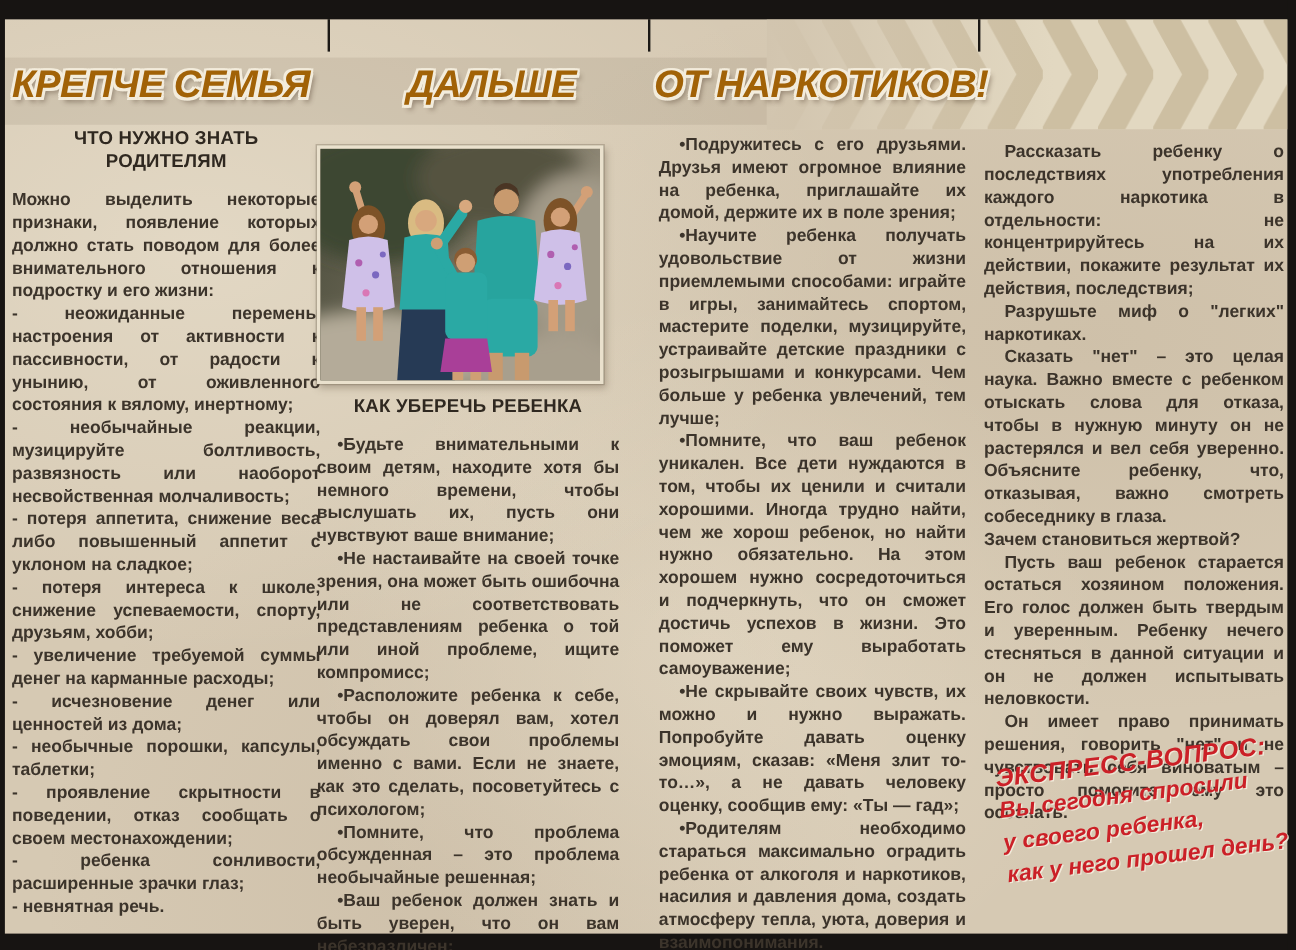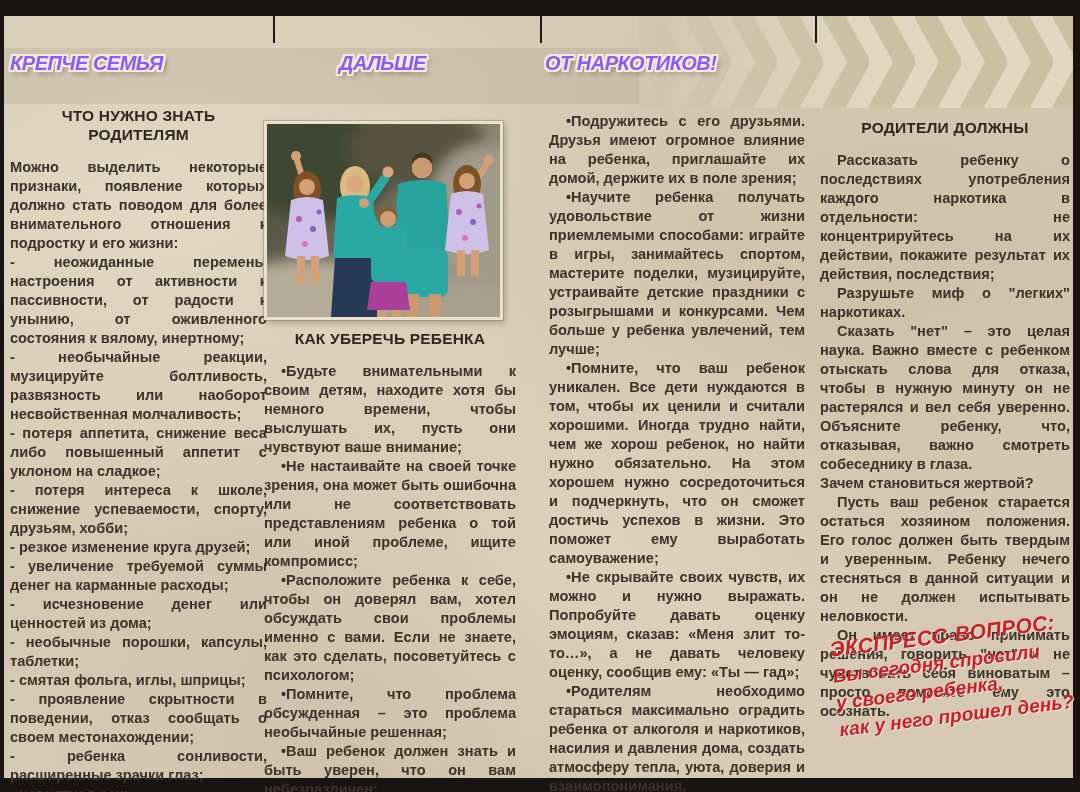--- a/index.html
+++ b/index.html
@@ -31,22 +31,22 @@
   }
   
   .bar-top{position:absolute;left:0;top:0;width:1080px;height:16px;background:#171412;}
   .bar-bottom{position:absolute;left:0;top:779px;width:1080px;height:13px;background:#171412;}
   .edge-left{position:absolute;left:0;top:0;width:4px;height:792px;background:linear-gradient(to bottom,#171412 60%,rgba(23,20,18,.55));}
   .edge-right{position:absolute;right:0;top:0;width:7px;height:792px;background:#171412;}
   .fold-mark{position:absolute;top:16px;width:2px;height:27px;background:#1b1815;}
   
   .big-title{
     position:absolute;top:52px;
-    font-size:20px;font-weight:800;font-style:italic;letter-spacing:-.5px;
-    color:#8b5cf6;white-space:nowrap;
+    font-size:32px;font-weight:800;font-style:italic;letter-spacing:-.5px;
+    color:#a16207;white-space:nowrap;
     text-shadow:
       -2px -2px 0 #f3ecdc, 2px -2px 0 #f3ecdc, -2px 2px 0 #f3ecdc, 2px 2px 0 #f3ecdc,
       0 -2px 0 #f3ecdc, 0 2px 0 #f3ecdc, -2px 0 0 #f3ecdc, 2px 0 0 #f3ecdc,
       3px 4px 4px rgba(70,50,35,.45);
   }
   #title1{left:10px;}
   #title2{left:339px;font-style:italic;}
   #title3{left:545px;}
   
   .col{position:absolute;color:#3c342b;font-size:14.6px;line-height:19px;text-align:justify;}
@@ -109,25 +109,23 @@
 <div class="big-title" id="title2">ДАЛЬШЕ</div>
 <div class="big-title" id="title3">ОТ НАРКОТИКОВ!</div>
 
 <div class="col" id="col1">
   <h2>ЧТО НУЖНО ЗНАТЬ РОДИТЕЛЯМ</h2>
   <p>Можно выделить некоторые признаки, появление которых должно стать поводом для более внимательного отношения к подростку и его жизни:</p>
   <p>- неожиданные перемены настроения от активности к пассивности, от радости к унынию, от оживленного состояния к вялому, инертному;</p>
   <p>- необычайные реакции, музицируйте болтливость, развязность или наоборот несвойственная молчаливость;</p>
   <p>- потеря аппетита, снижение веса либо повышенный аппетит с уклоном на сладкое;</p>
   <p>- потеря интереса к школе, снижение успеваемости, спорту, друзьям, хобби;</p>
-  <p>- резкое изменение круга друзей;</p>
   <p>- увеличение требуемой суммы денег на карманные расходы;</p>
   <p>- исчезновение денег или ценностей из дома;</p>
   <p>- необычные порошки, капсулы, таблетки;</p>
-  <p>- смятая фольга, иглы, шприцы;</p>
   <p>- проявление скрытности в поведении, отказ сообщать о своем местонахождении;</p>
   <p>- ребенка сонливости, расширенные зрачки глаз;</p>
   <p>- невнятная речь.</p>
 </div>
 
 <div class="col" id="col2">
   <div class="photo">
     <svg viewBox="0 0 233 193" preserveAspectRatio="none">
       <defs>
         <linearGradient id="bgG" x1="0" y1="0" x2="1" y2="0.4">
@@ -217,21 +215,20 @@
 
 <div class="col" id="col3">
   <p class="indent">•Подружитесь с его друзьями. Друзья имеют огромное влияние на ребенка, приглашайте их домой, держите их в поле зрения;</p>
   <p class="indent">•Научите ребенка получать удовольствие от жизни приемлемыми способами: играйте в игры, занимайтесь спортом, мастерите поделки, музицируйте, устраивайте детские праздники с розыгрышами и конкурсами. Чем больше у ребенка увлечений, тем лучше;</p>
   <p class="indent">•Помните, что ваш ребенок уникален. Все дети нуждаются в том, чтобы их ценили и считали хорошими. Иногда трудно найти, чем же хорош ребенок, но найти нужно обязательно. На этом хорошем нужно сосредоточиться и подчеркнуть, что он сможет достичь успехов в жизни. Это поможет ему выработать самоуважение;</p>
   <p class="indent">•Не скрывайте своих чувств, их можно и нужно выражать. Попробуйте давать оценку эмоциям, сказав: «Меня злит то-то…», а не давать человеку оценку, сообщив ему: «Ты — гад»;</p>
   <p class="indent">•Родителям необходимо стараться максимально оградить ребенка от алкоголя и наркотиков, насилия и давления дома, создать атмосферу тепла, уюта, доверия и взаимопонимания.</p>
 </div>
 
 <div class="col" id="col4">
-  <h2>РОДИТЕЛИ ДОЛЖНЫ</h2>
   <p class="indent">Рассказать ребенку о последствиях употребления каждого наркотика в отдельности: не концентрируйтесь на их действии, покажите результат их действия, последствия;</p>
   <p class="indent">Разрушьте миф о "легких" наркотиках.</p>
   <p class="indent">Сказать "нет" – это целая наука. Важно вместе с ребенком отыскать слова для отказа, чтобы в нужную минуту он не растерялся и вел себя уверенно. Объясните ребенку, что, отказывая, важно смотреть собеседнику в глаза.</p>
   <p>Зачем становиться жертвой?</p>
   <p class="indent">Пусть ваш ребенок старается остаться хозяином положения. Его голос должен быть твердым и уверенным. Ребенку нечего стесняться в данной ситуации и он не должен испытывать неловкости.</p>
   <p class="indent">Он имеет право принимать решения, говорить "нет" и не чувствовать себя виноватым – просто помогите ему это осознать.</p>
 </div>
 
 <div class="express">
   <span class="ex-line ex-head">ЭКСПРЕСС-ВОПРОС:</span>

